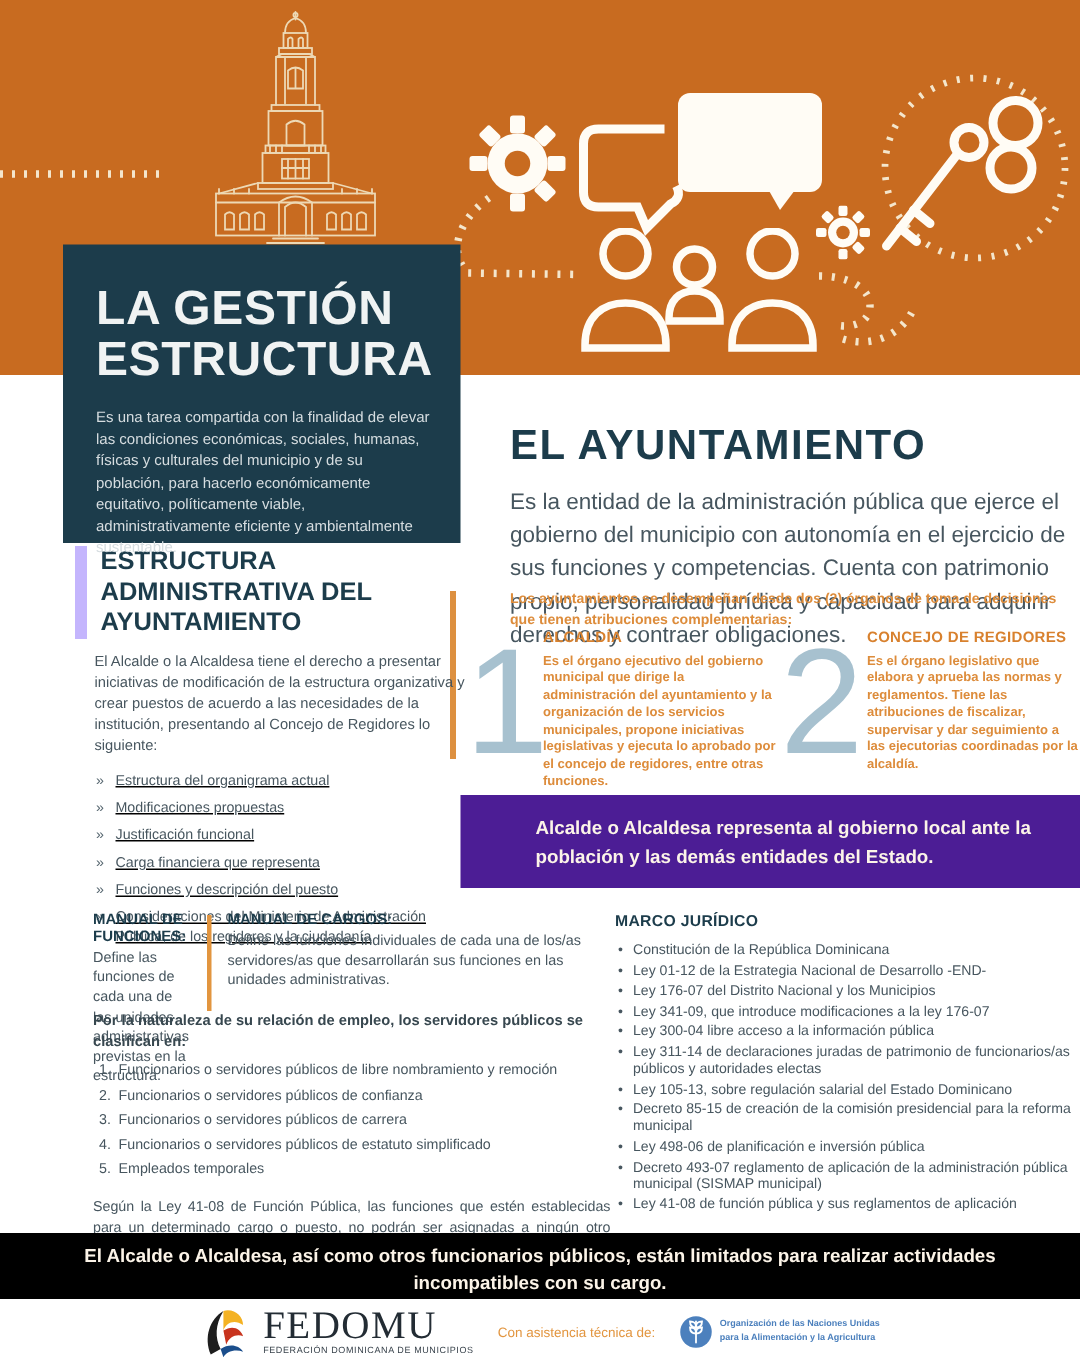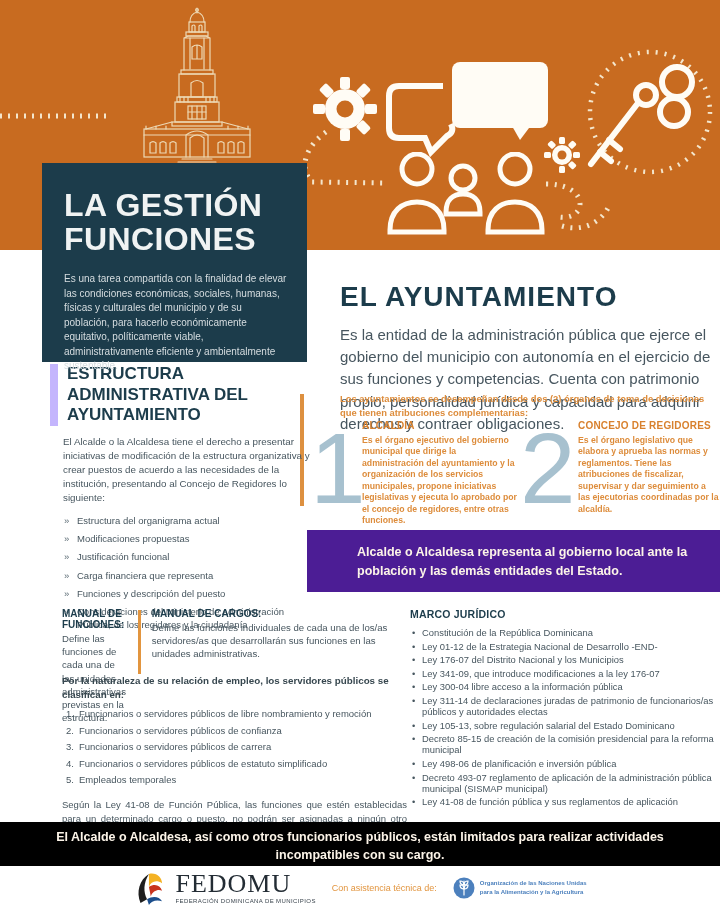--- a/index.html
+++ b/index.html
@@ -37,21 +37,21 @@
 
   .banner-mid{position:absolute;left:307px;top:530px;width:413px;height:62px;background:#4c1d95;
               box-sizing:border-box;padding:13px 28px 0 50px;color:#FCF4E8;font-size:12.5px;
               font-weight:bold;line-height:1.55;}
 
   
   .estructura{position:absolute;left:50px;top:364px;width:262px;}
   .estructura h3{margin:0;border-left:8px solid #c4b5fd;padding-left:9px;font-size:17px;line-height:1.22;
                  font-weight:bold;color:#1C3C4B;}
   .estructura .desc{margin:9px 0 0 13px;width:248px;font-size:9.8px;line-height:1.42;color:#47565F;}
-  .estructura ul{margin:10px 0 0 13px;padding:0 0 0 14px;list-style:none;width:235px;}
+  .estructura ul{margin:10px 0 0 13px;padding:0 0 0 14px;list-style:none;width:235px;text-decoration:underline;}
   .estructura li{position:relative;font-size:9.5px;line-height:1.35;color:#47565F;margin-bottom:5.5px;}
   .estructura li::before{content:"\00BB";position:absolute;left:-13px;color:#5A6A73;}
 
   .manuals{position:absolute;left:62px;top:608px;width:335px;display:flex;}
   .manual{box-sizing:border-box;}
   .manuals > div.manual:nth-of-type(1){width:158px;}
   .mdivider{width:3px;height:64px;background:#E2953F;margin:2px 11px 0 8px;flex:none;}
   .manual h4{margin:0 0 2px 0;font-size:10px;font-weight:bold;color:#1C3C4B;}
   .manual p{margin:0;font-size:9.6px;line-height:1.38;color:#47565F;}
 
@@ -185,21 +185,21 @@
         <circle cx="99" cy="40" r="15"></circle>
         <circle cx="96" cy="70" r="14"></circle>
         <line x1="60" y1="61" x2="13" y2="122"></line>
         <line x1="22" y1="110" x2="33" y2="119"></line>
         <line x1="31" y1="98" x2="42" y2="107"></line>
       </g>
     </svg>
   </div>
 
   <div class="title-box">
-    <h1><span>LA GESTIÓN</span><br><span>FUNCIONES</span></h1>
+    <h1><span>LA GESTIÓN</span><br><span>ESTRUCTURA</span></h1>
     <p>Es una tarea compartida con la finalidad de elevar las condiciones económicas, sociales, humanas, físicas y culturales del municipio y de su población, para hacerlo económicamente equitativo, políticamente viable, administrativamente eficiente y ambientalmente sustentable.</p>
   </div>
 
   <div class="ayto">
     <h2>EL AYUNTAMIENTO</h2>
     <p>Es la entidad de la administración pública que ejerce el gobierno del municipio con autonomía en el ejercicio de sus funciones y competencias. Cuenta con patrimonio propio, personalidad jurídica y capacidad para adquirir derechos y contraer obligaciones.</p>
   </div>
 
   <div class="intro-orange">Los ayuntamientos se desempeñan desde dos (2) órganos de toma de decisiones que tienen atribuciones complementarias:</div>
 

